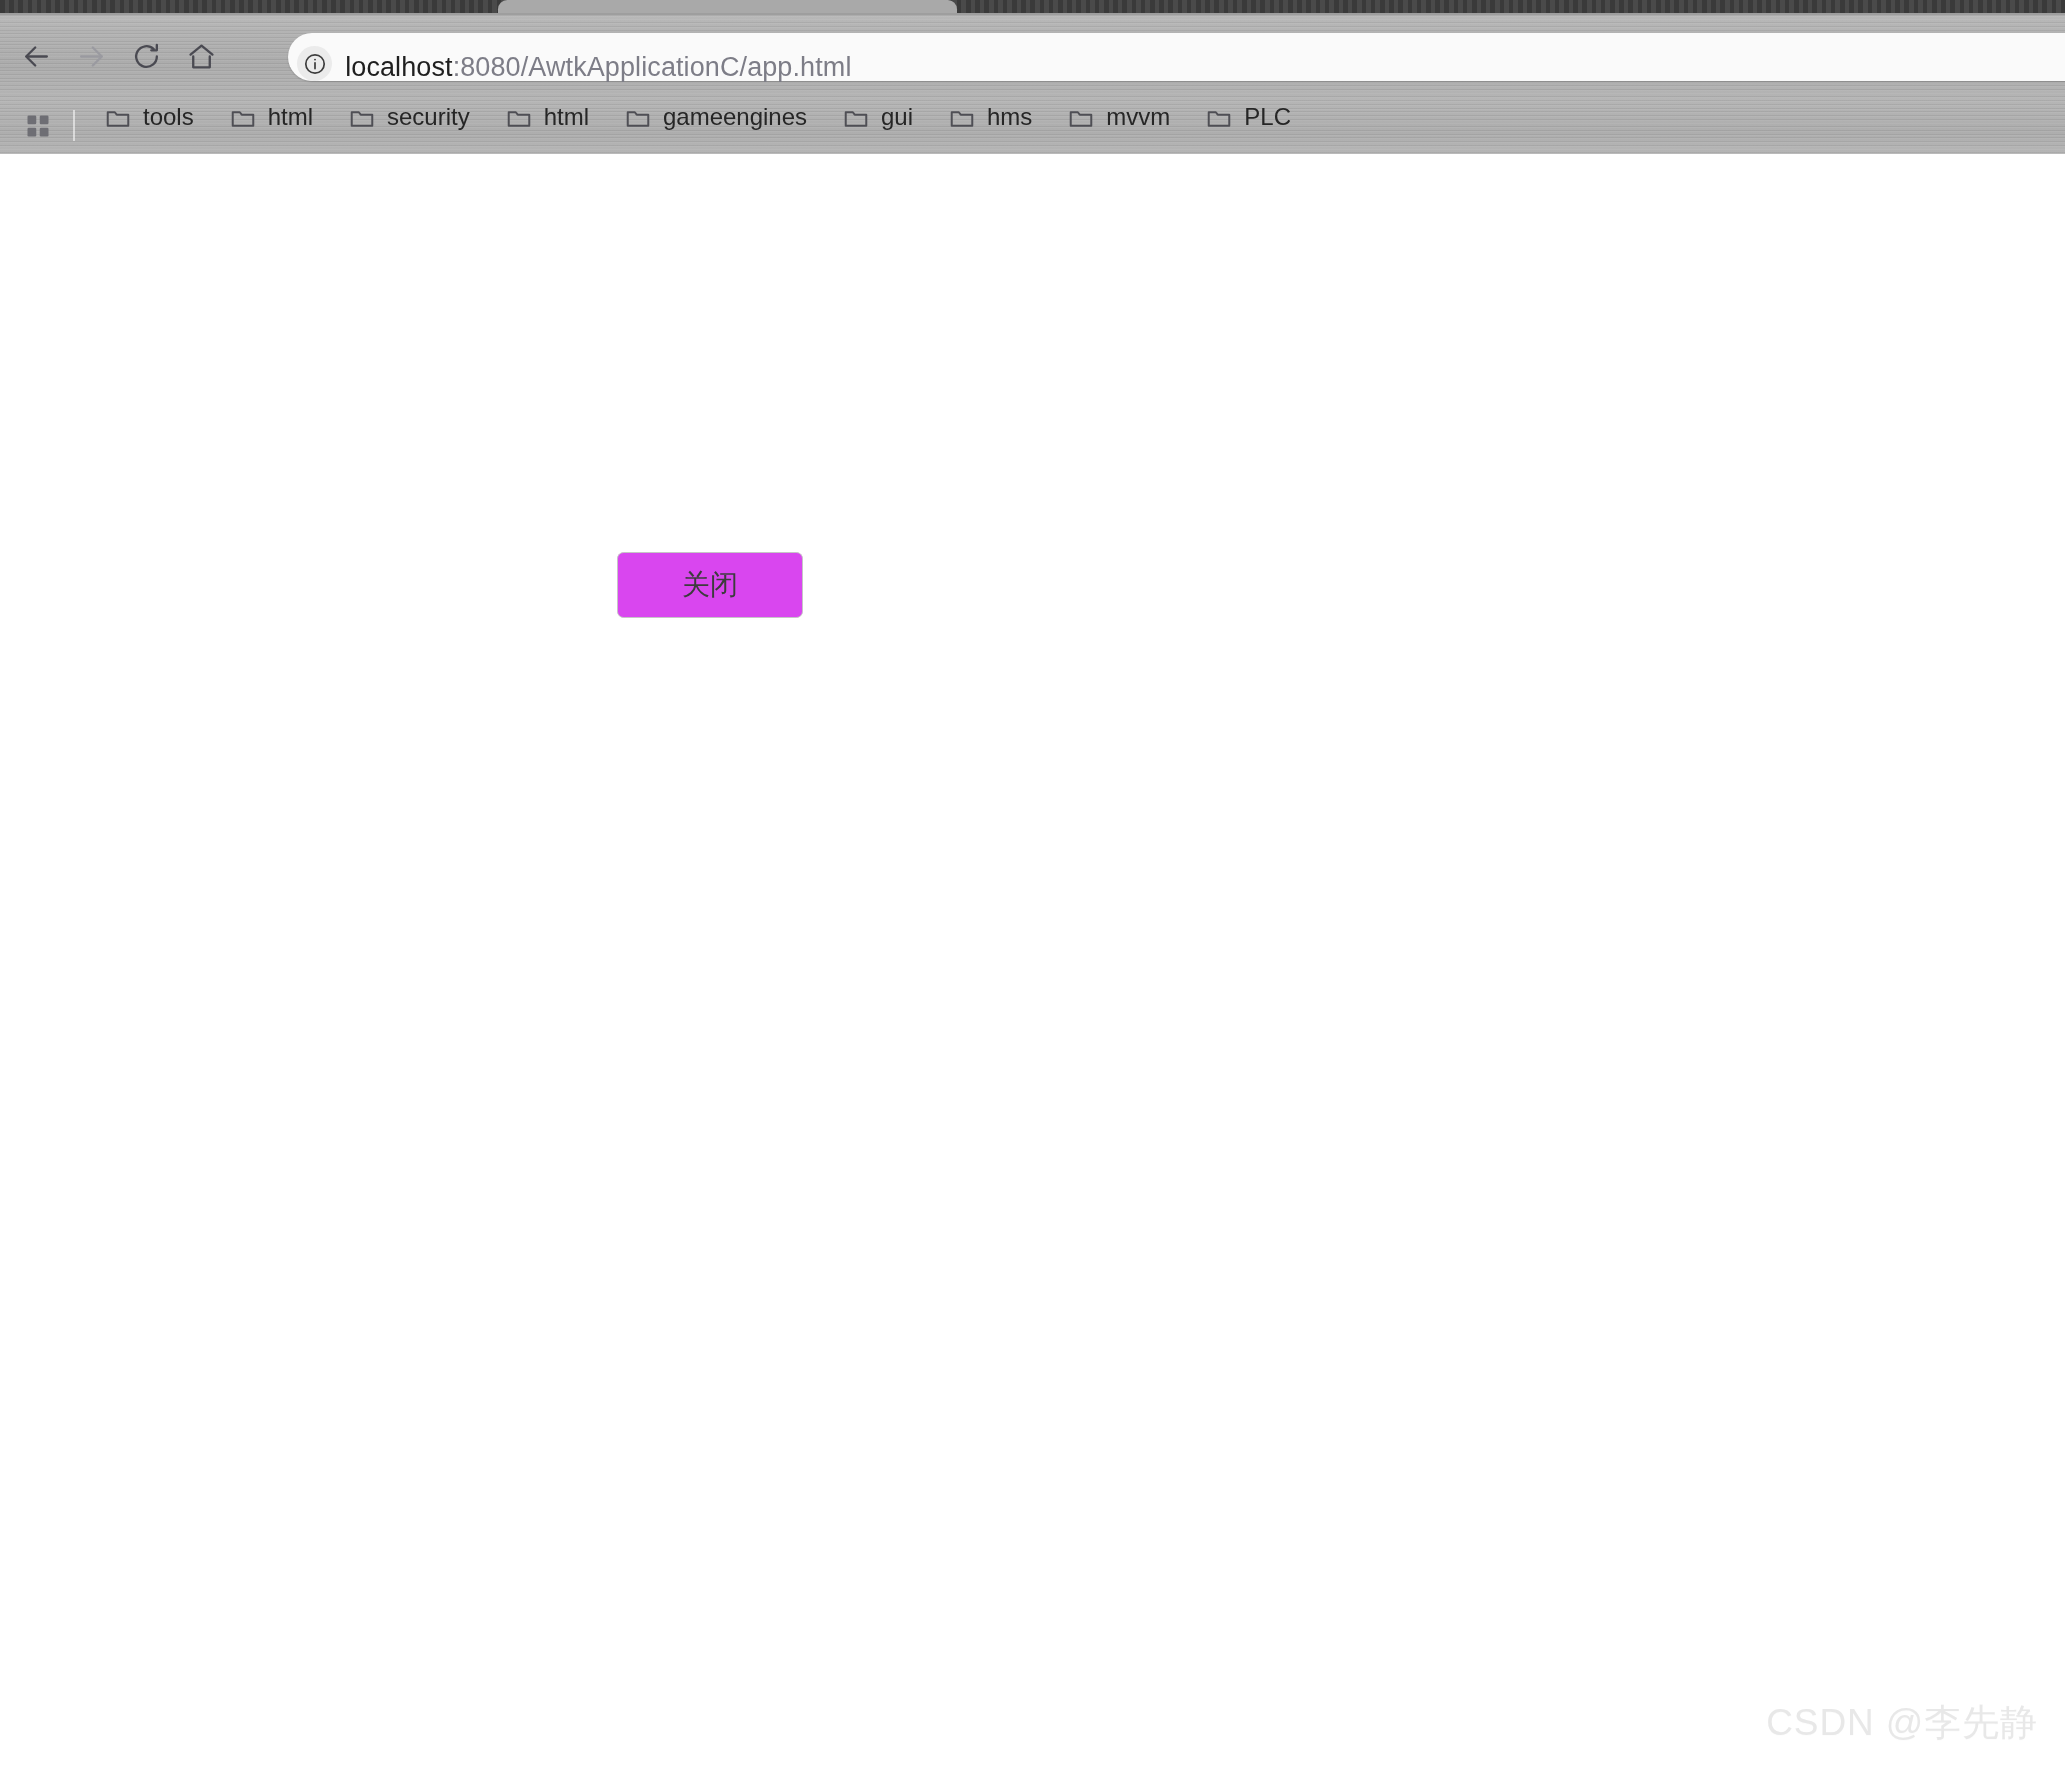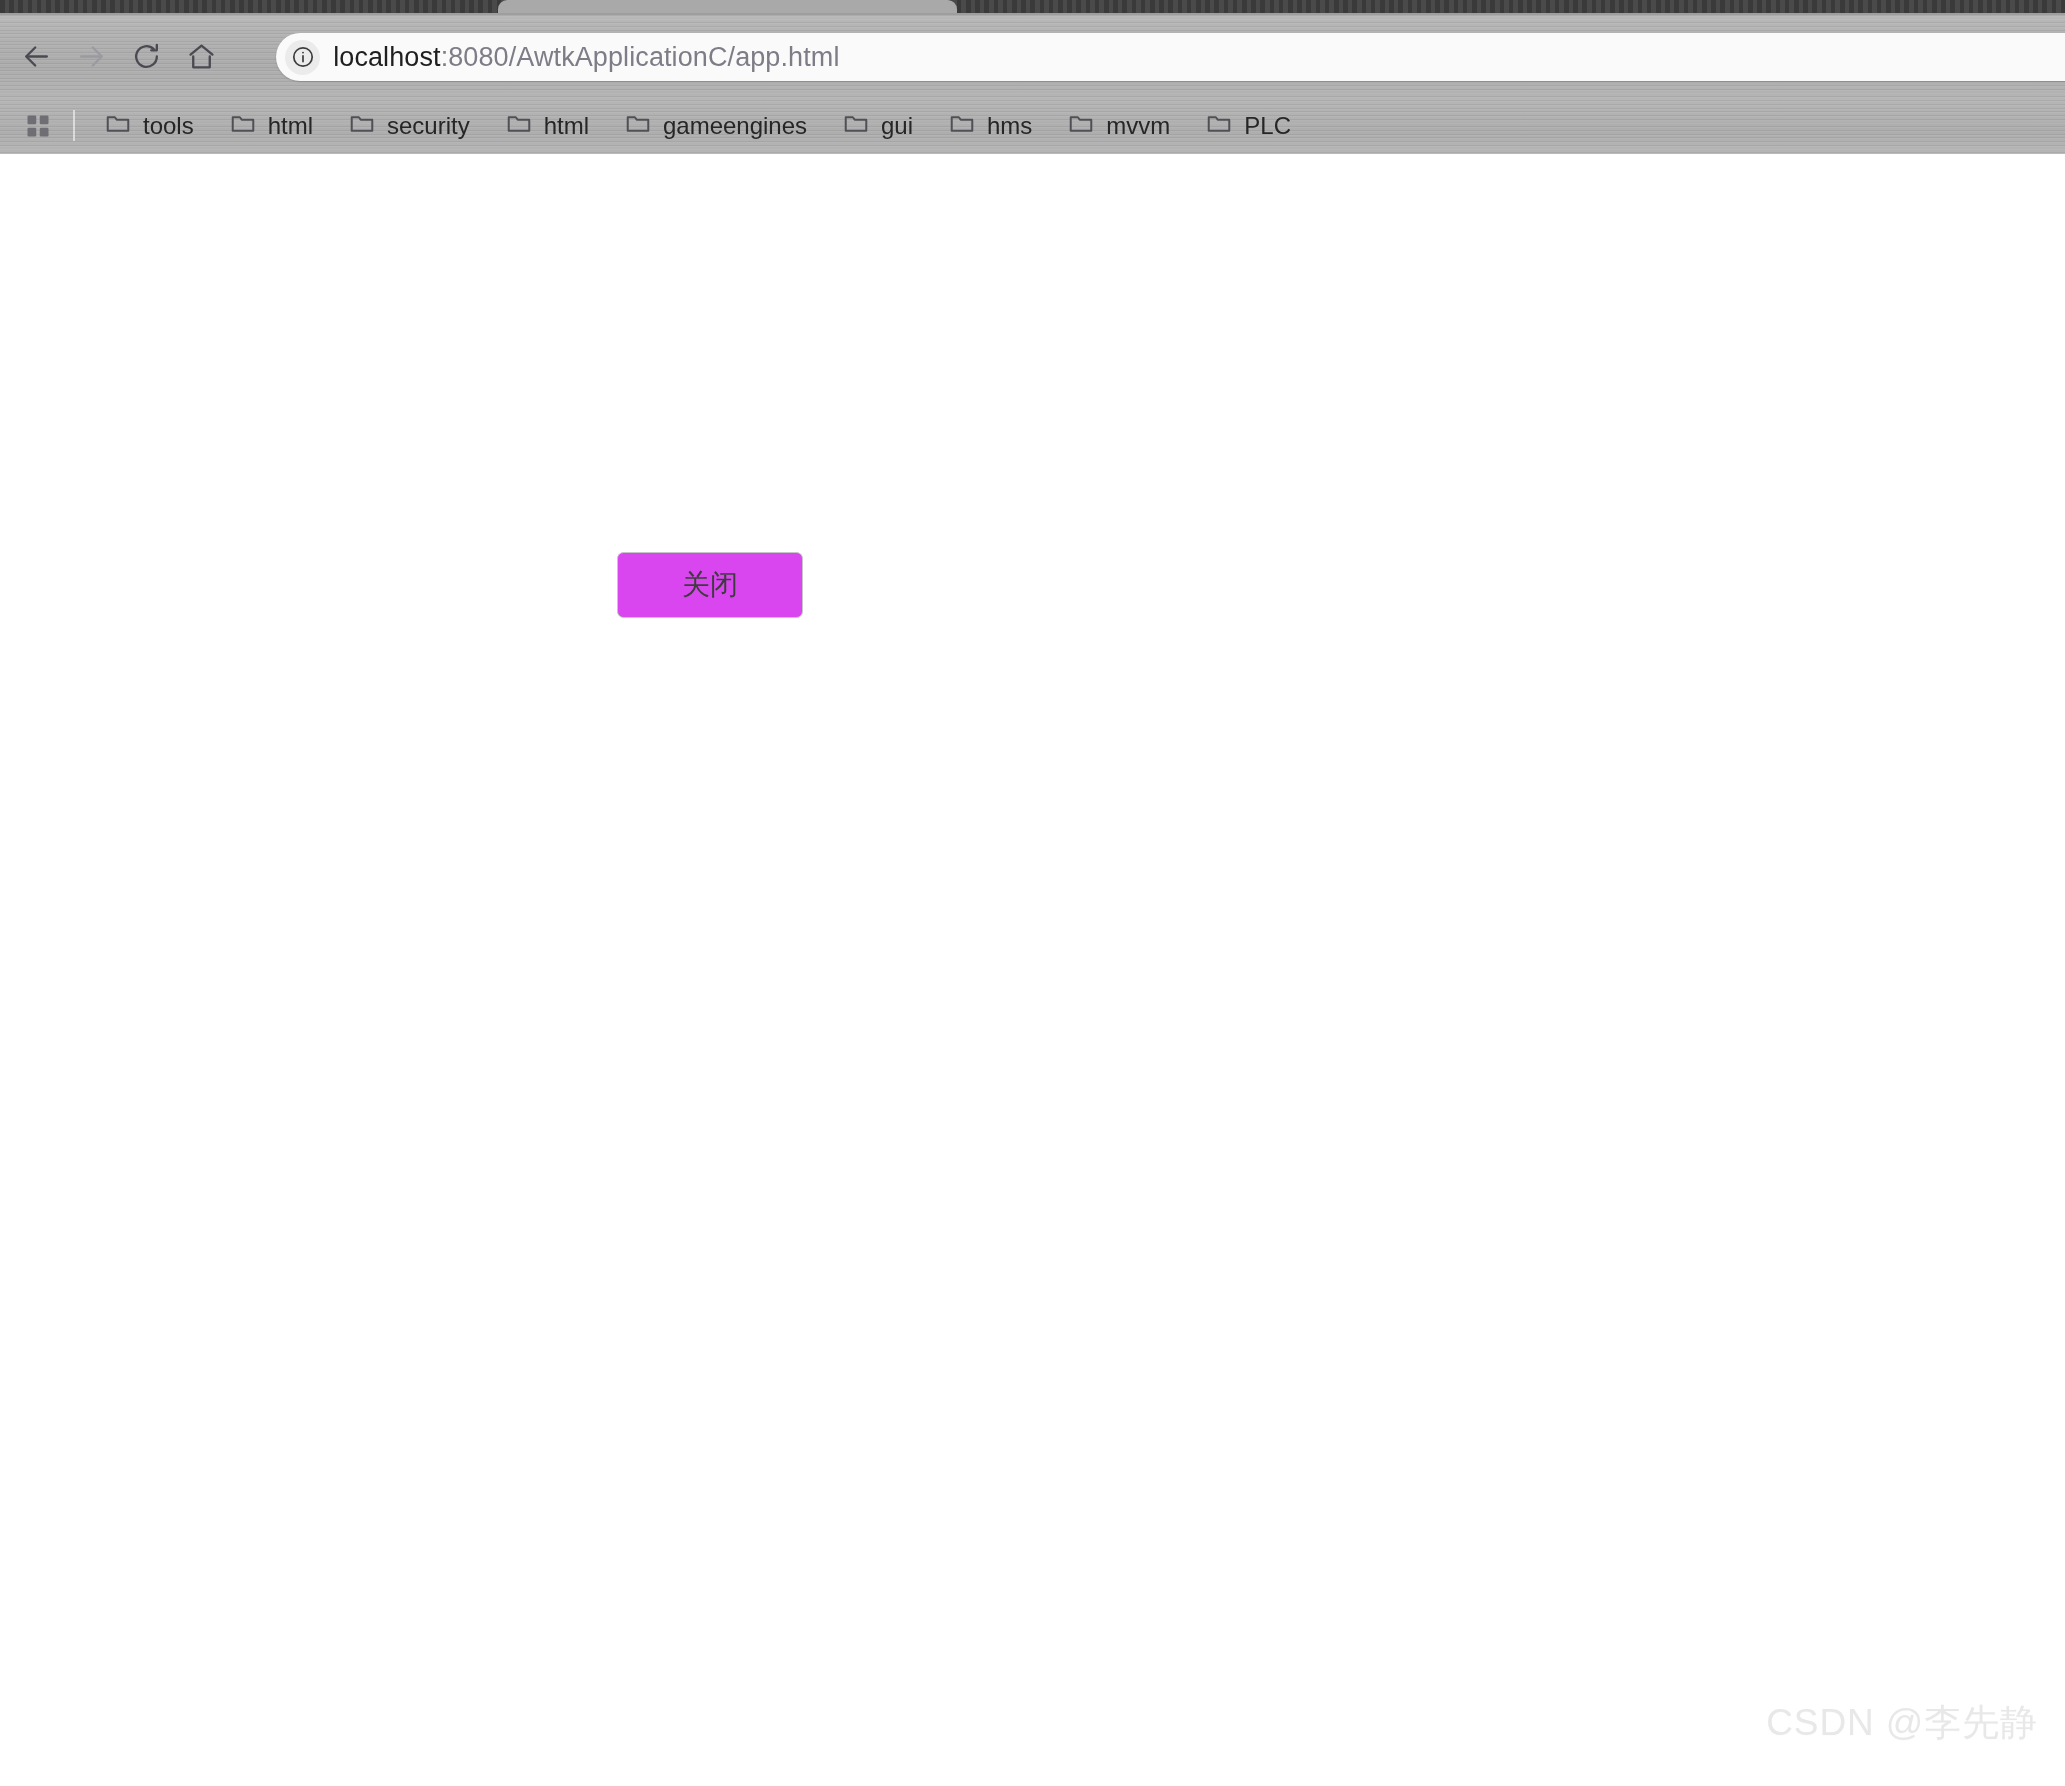--- a/index.html
+++ b/index.html
@@ -71,28 +71,28 @@
     display: flex;
     align-items: center;
     justify-content: center;
     border-radius: 50%;
   }
   .nav-btn:first-child { margin-left: 13px; }
   .nav-btn svg { display: block; }
 
   .omnibox {
     position: absolute;
-    left: 276px;
+    left: 288px;
     top: 18.5px;
     right: 0;
     height: 48px;
     background: #fafafa;
     border-radius: 24px 0 0 24px;
     display: flex;
-    align-items: center;
+    align-items: flex-end;
     box-shadow: 0 0.9px 1.8px rgba(0,0,0,0.18);
   }
   .omnibox-icon {
     flex: 0 0 auto;
     width: 35px;
     height: 35px;
     margin-left: 9.2px;
     border-radius: 50%;
     background: #ebebeb;
     display: flex;
@@ -138,21 +138,20 @@
   }
   .bm-divider {
     width: 1.8px;
     height: 31px;
     background: rgba(255,255,255,0.55);
     margin: 0 20px 0 20px;
     flex: 0 0 auto;
   }
   .bm-item {
     display: flex;
-    align-items: center;
     height: 41px;
     padding: 0 9.2px;
     border-radius: 4.6px;
     margin-right: 16.6px;
     flex: 0 0 auto;
   }
   .bm-item .folder-icon { margin-right: 11px; display: block; flex: 0 0 auto; }
   .bm-label {
     font-size: 24px;
     color: #262626;

